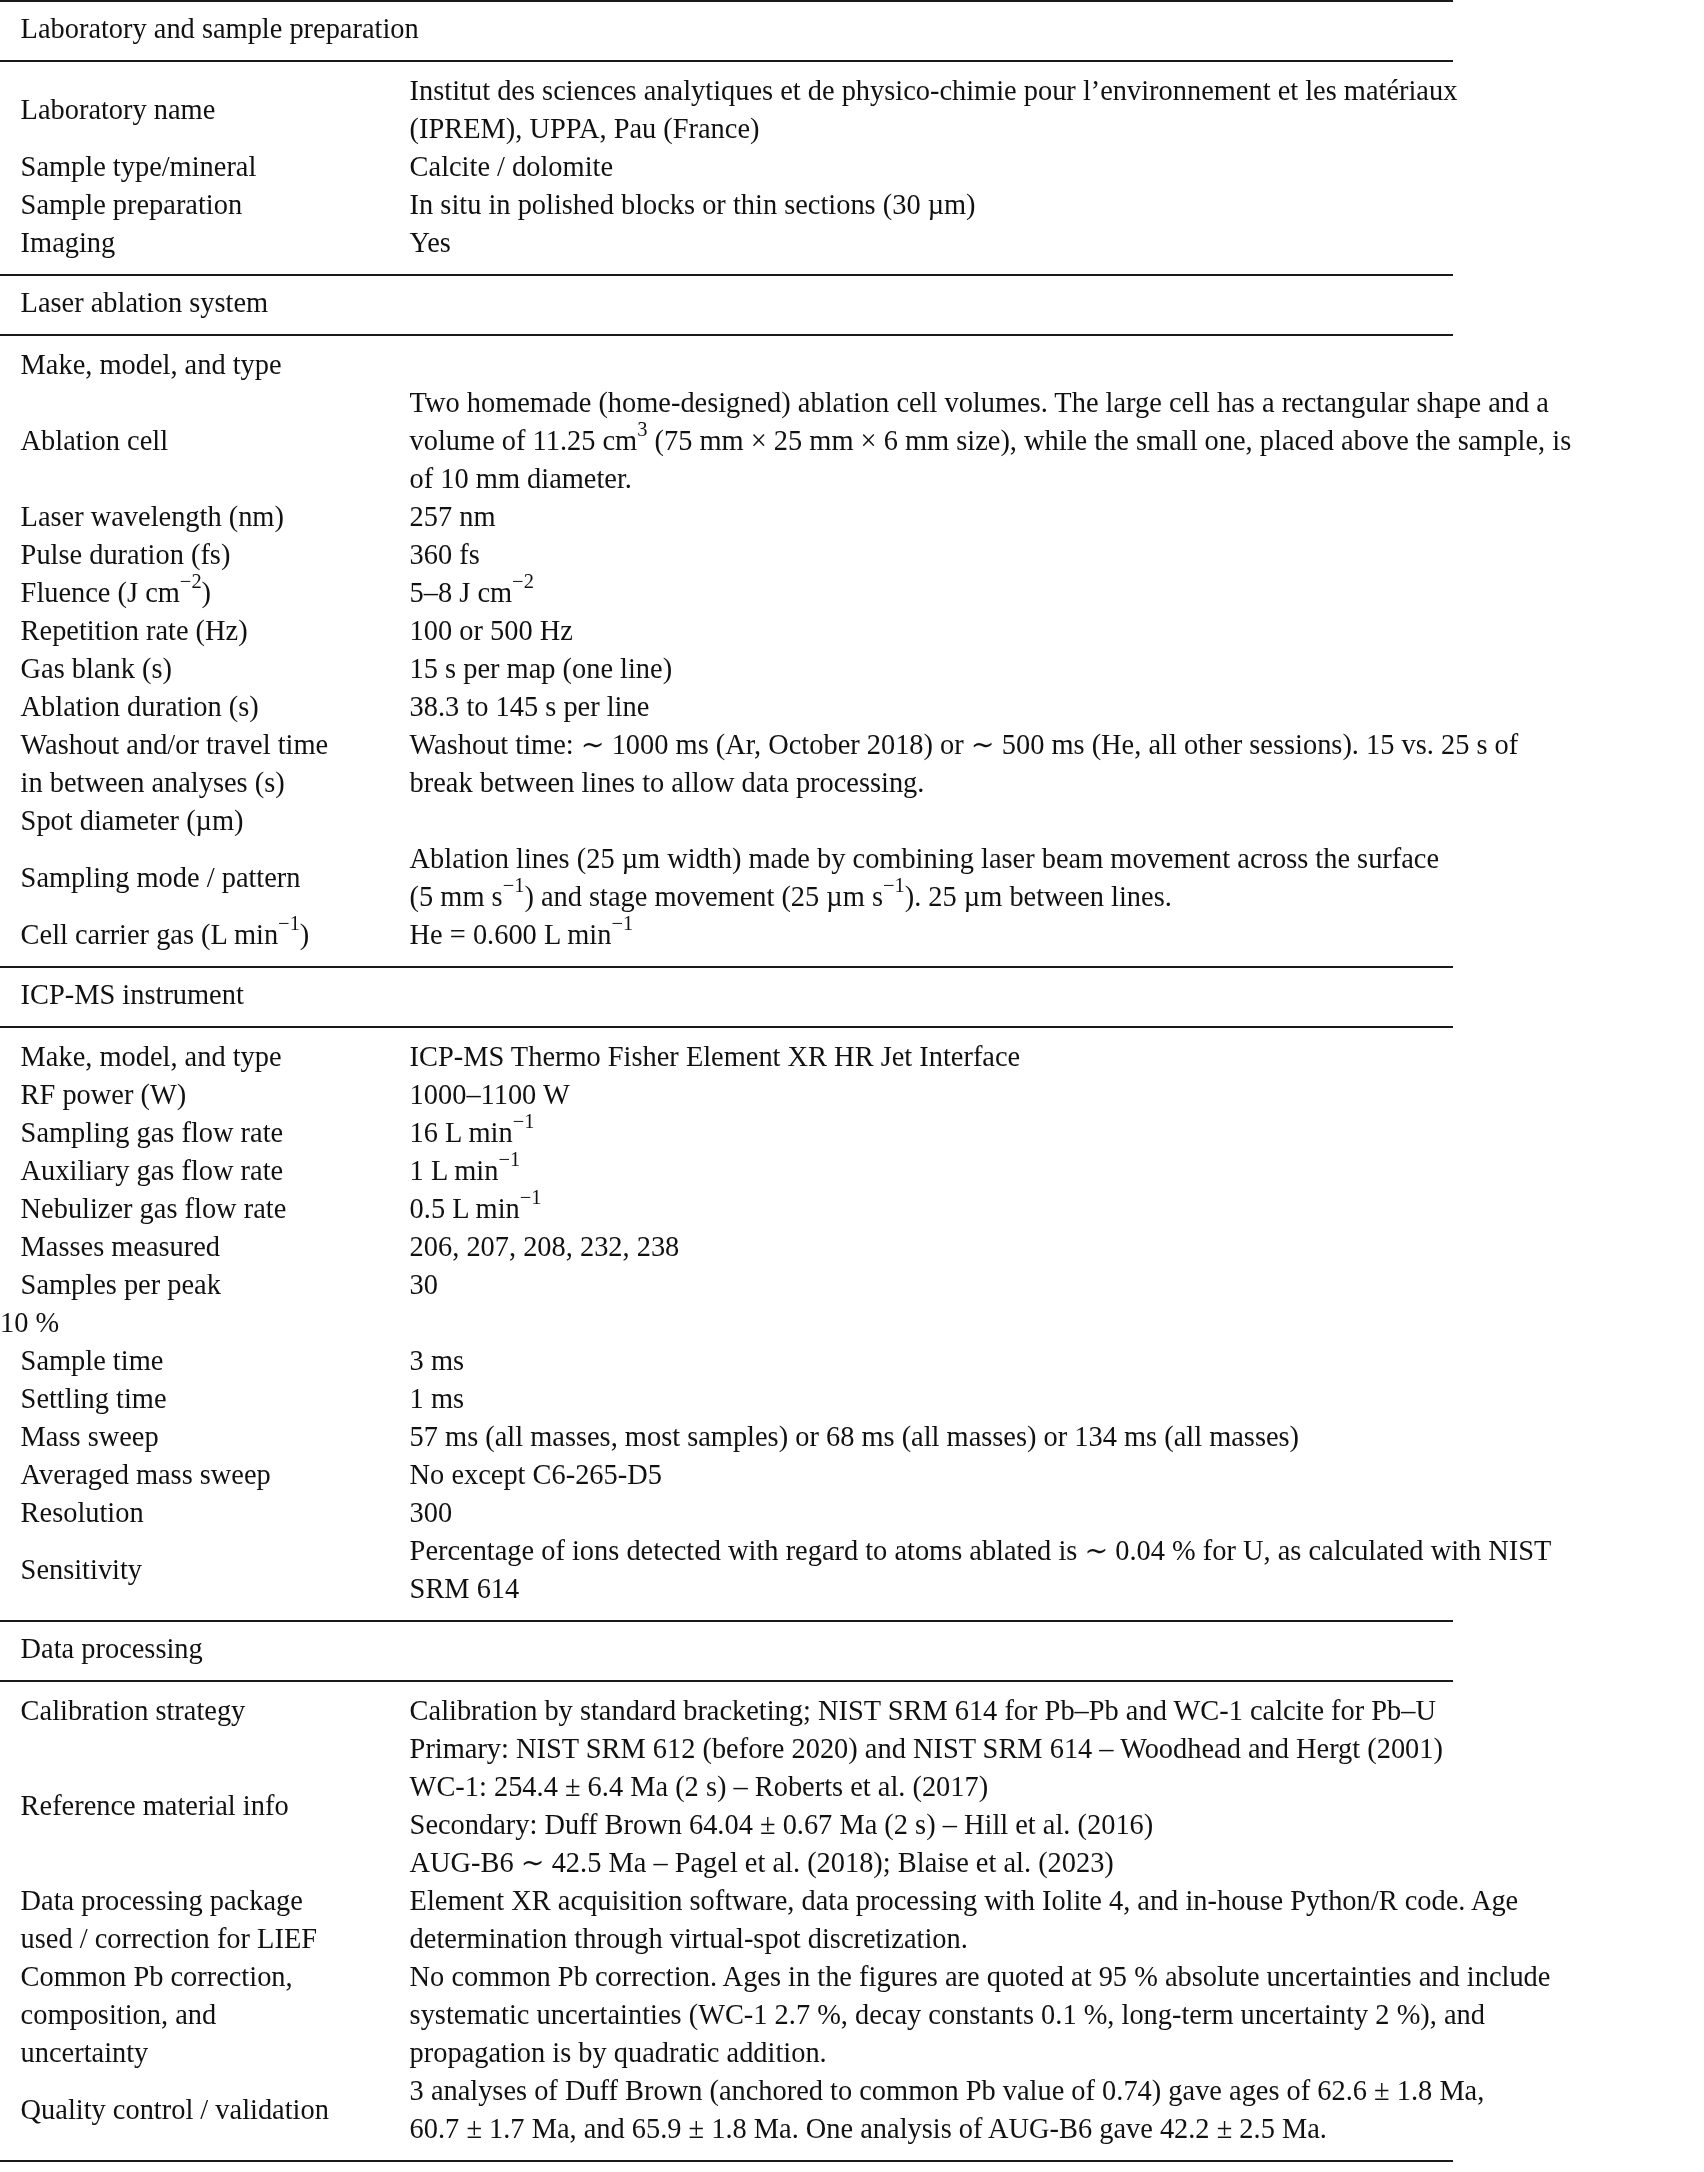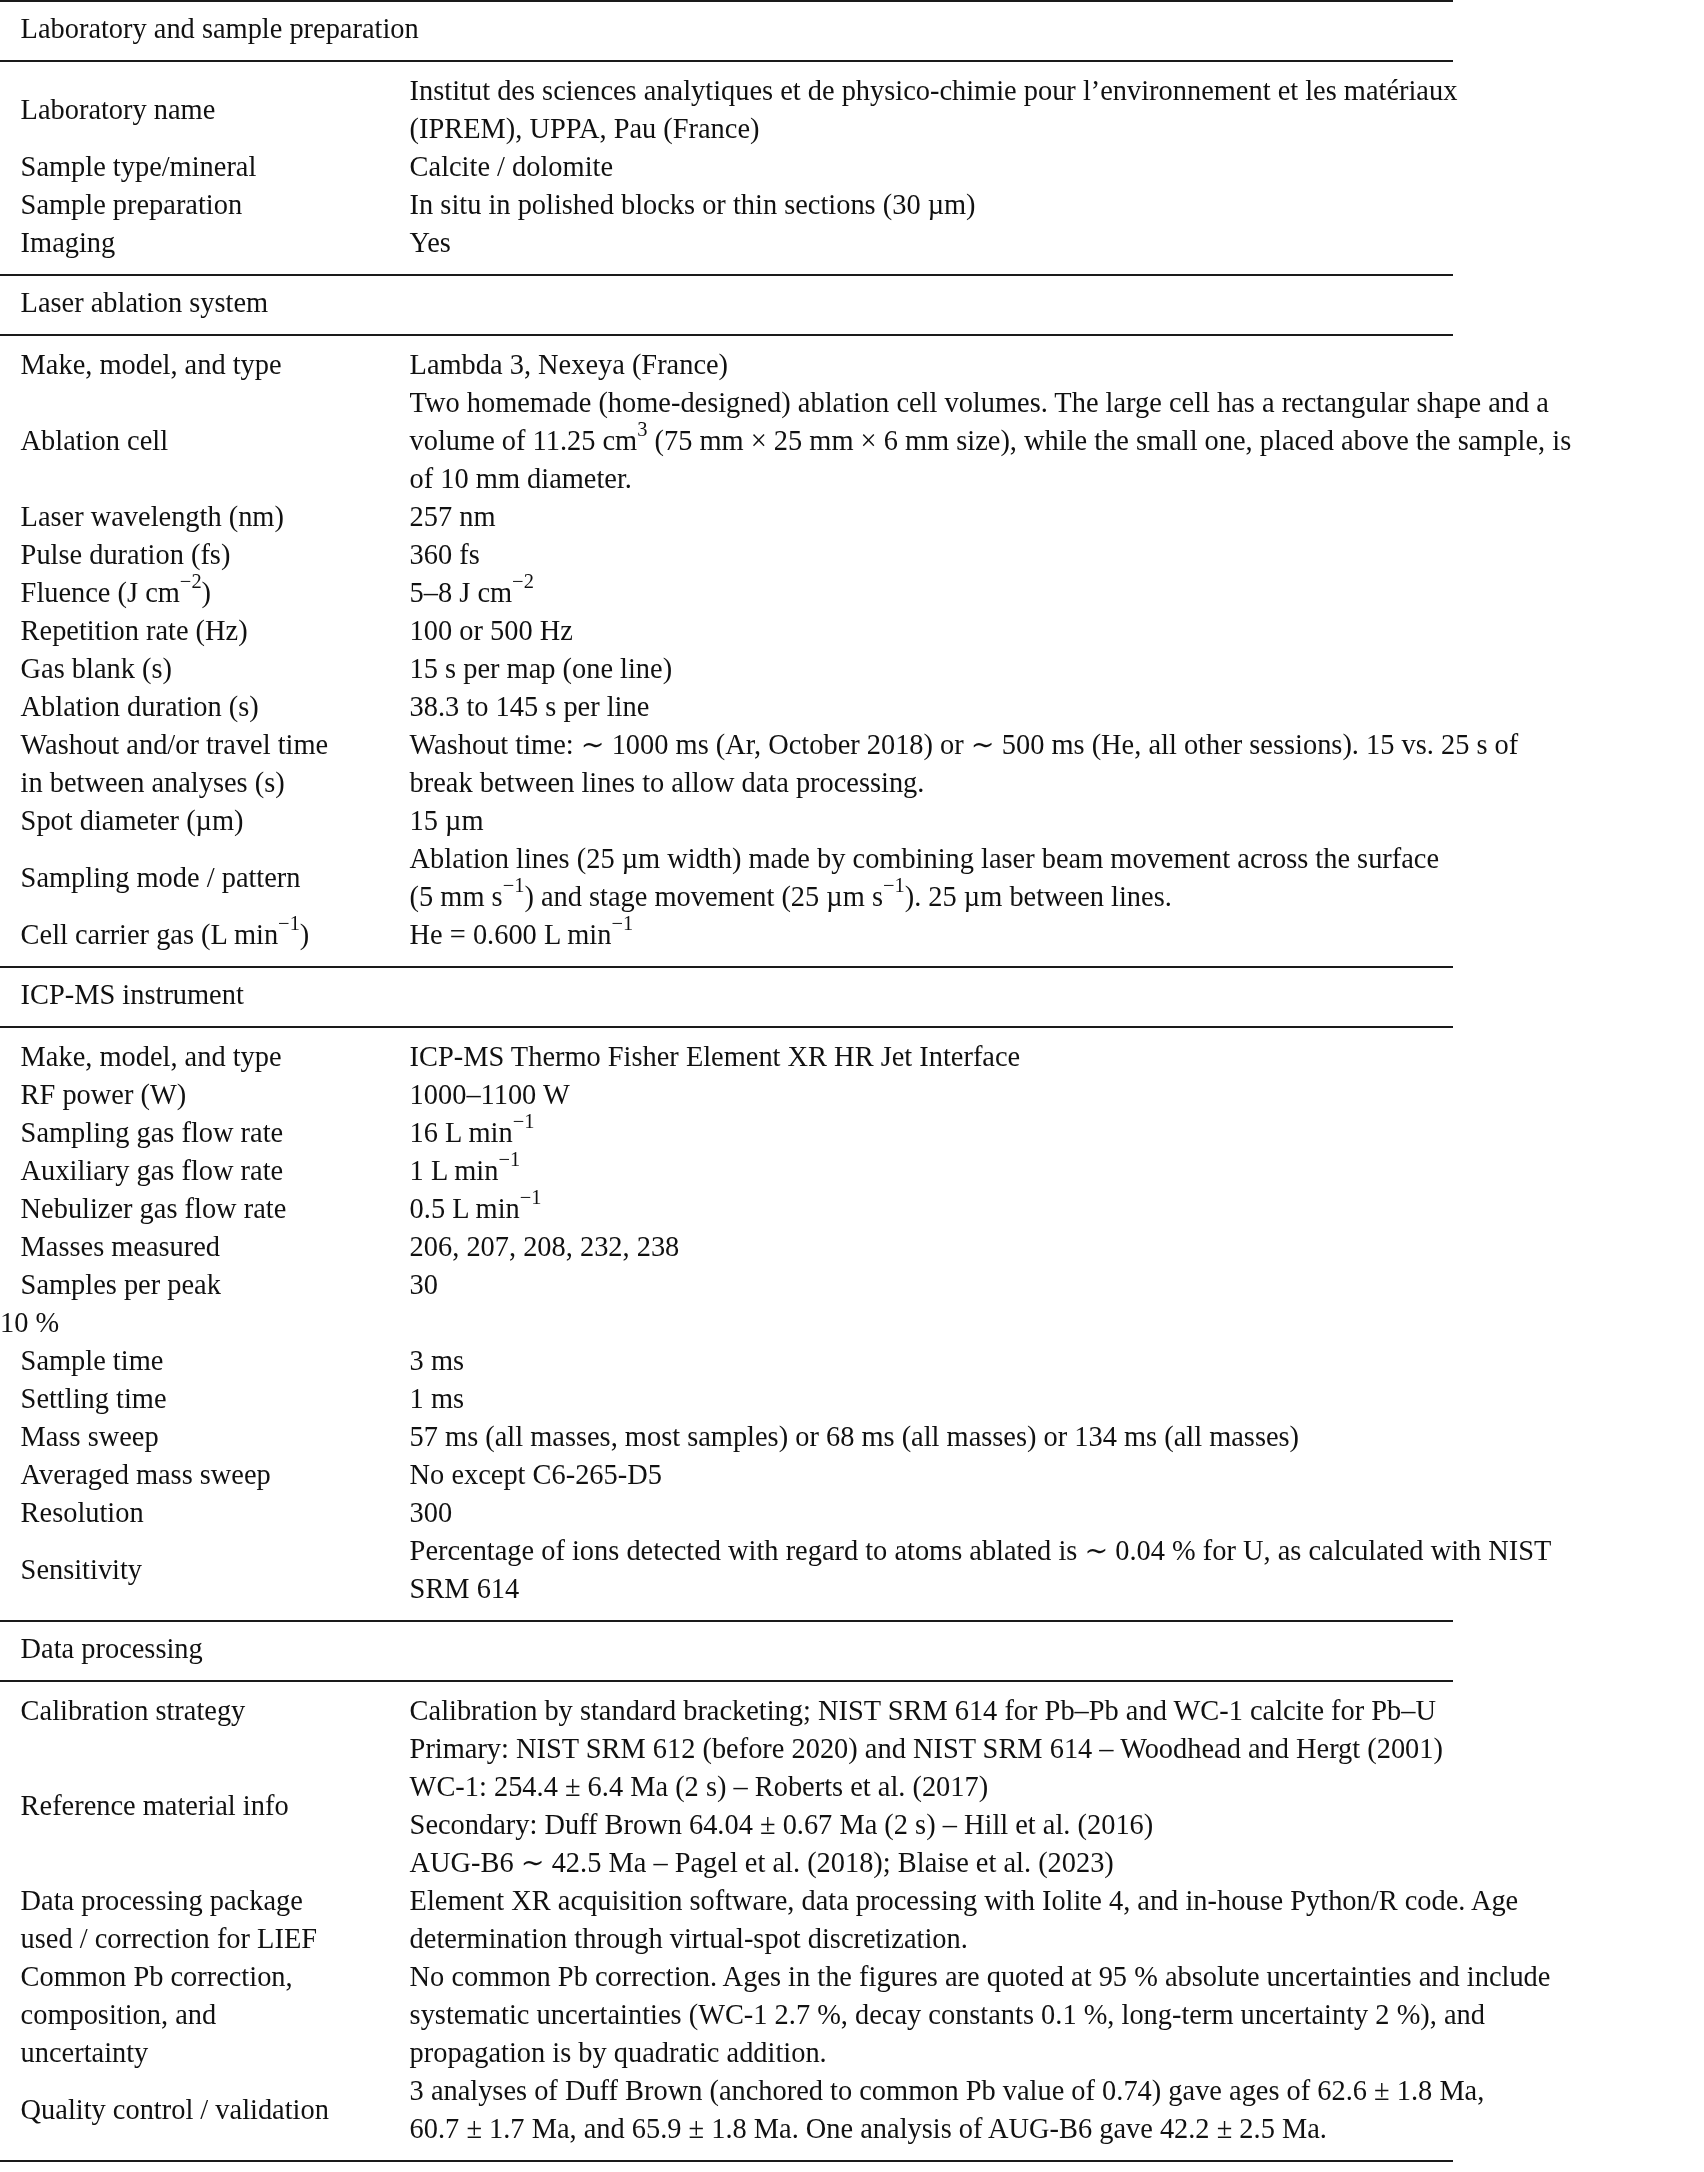--- a/index.html
+++ b/index.html
@@ -97,23 +97,20 @@
           </div>
         </div>
       </div>
       <div class="section">
         <div class="section-header">Laser ablation system</div>
         <div class="section-body">
           <div class="row">
             <div class="label">
               <span class="line"><span>Make, model, and type</span></span>
             </div>
-            <div class="value">
-              <span class="line"><span>Lambda 3, Nexeya (France)</span></span>
-            </div>
           </div>
           <div class="row">
             <div class="label">
               <span class="line"><span>Ablation cell</span></span>
             </div>
             <div class="value">
               <span class="line"><span>Two homemade (home-designed) ablation cell volumes. The large cell has a rectangular shape and a</span></span>
               <span class="line"><span>volume of 11.25 cm</span><sup>3</sup><span> (75 mm × 25 mm × 6 mm size), while the small one, placed above the sample, is</span></span>
               <span class="line"><span>of 10 mm diameter.</span></span>
             </div>
@@ -172,23 +169,20 @@
               <span class="line"><span>in between analyses (s)</span></span>
             </div>
             <div class="value">
               <span class="line"><span>Washout time: ∼ 1000 ms (Ar, October 2018) or ∼ 500 ms (He, all other sessions). 15 vs. 25 s of</span></span>
               <span class="line"><span>break between lines to allow data processing.</span></span>
             </div>
           </div>
           <div class="row">
             <div class="label">
               <span class="line"><span>Spot diameter (µm)</span></span>
-            </div>
-            <div class="value">
-              <span class="line"><span>15 µm</span></span>
             </div>
           </div>
           <div class="row">
             <div class="label">
               <span class="line"><span>Sampling mode / pattern</span></span>
             </div>
             <div class="value">
               <span class="line"><span>Ablation lines (25 µm width) made by combining laser beam movement across the surface</span></span>
               <span class="line"><span>(5 mm s</span><sup>−1</sup><span>) and stage movement (25 µm s</span><sup>−1</sup><span>). 25 µm between lines.</span></span>
             </div>

